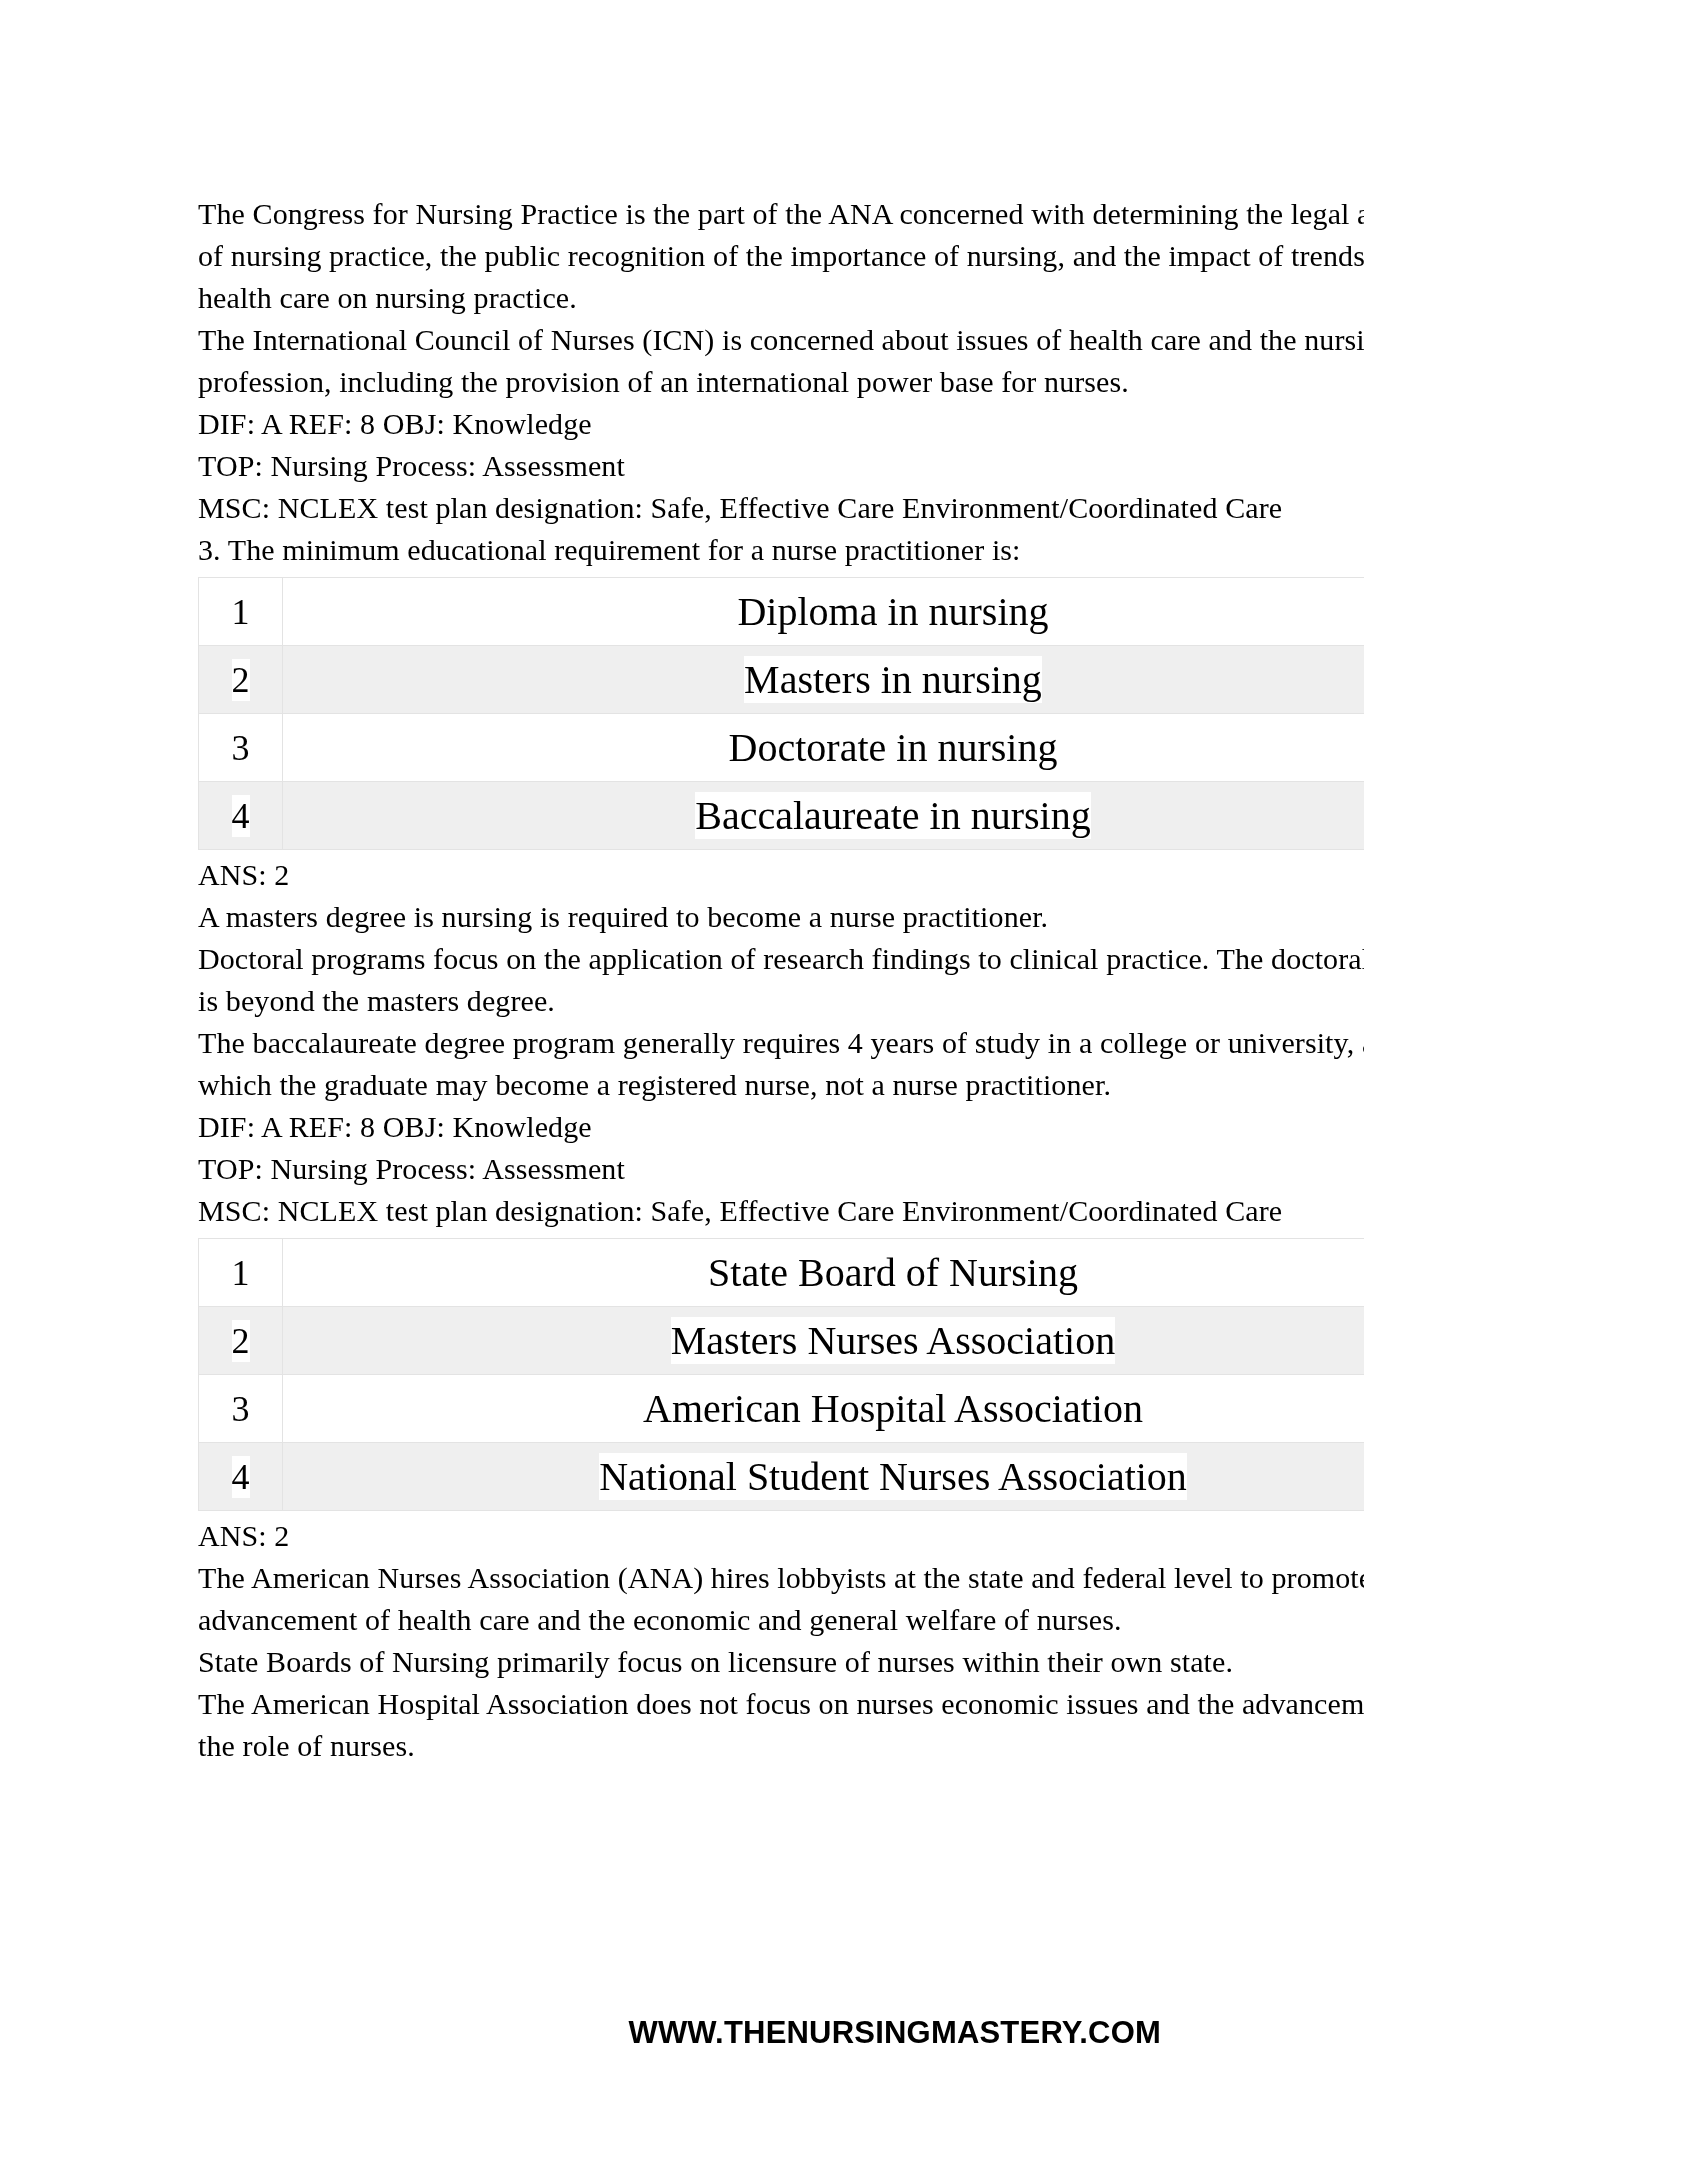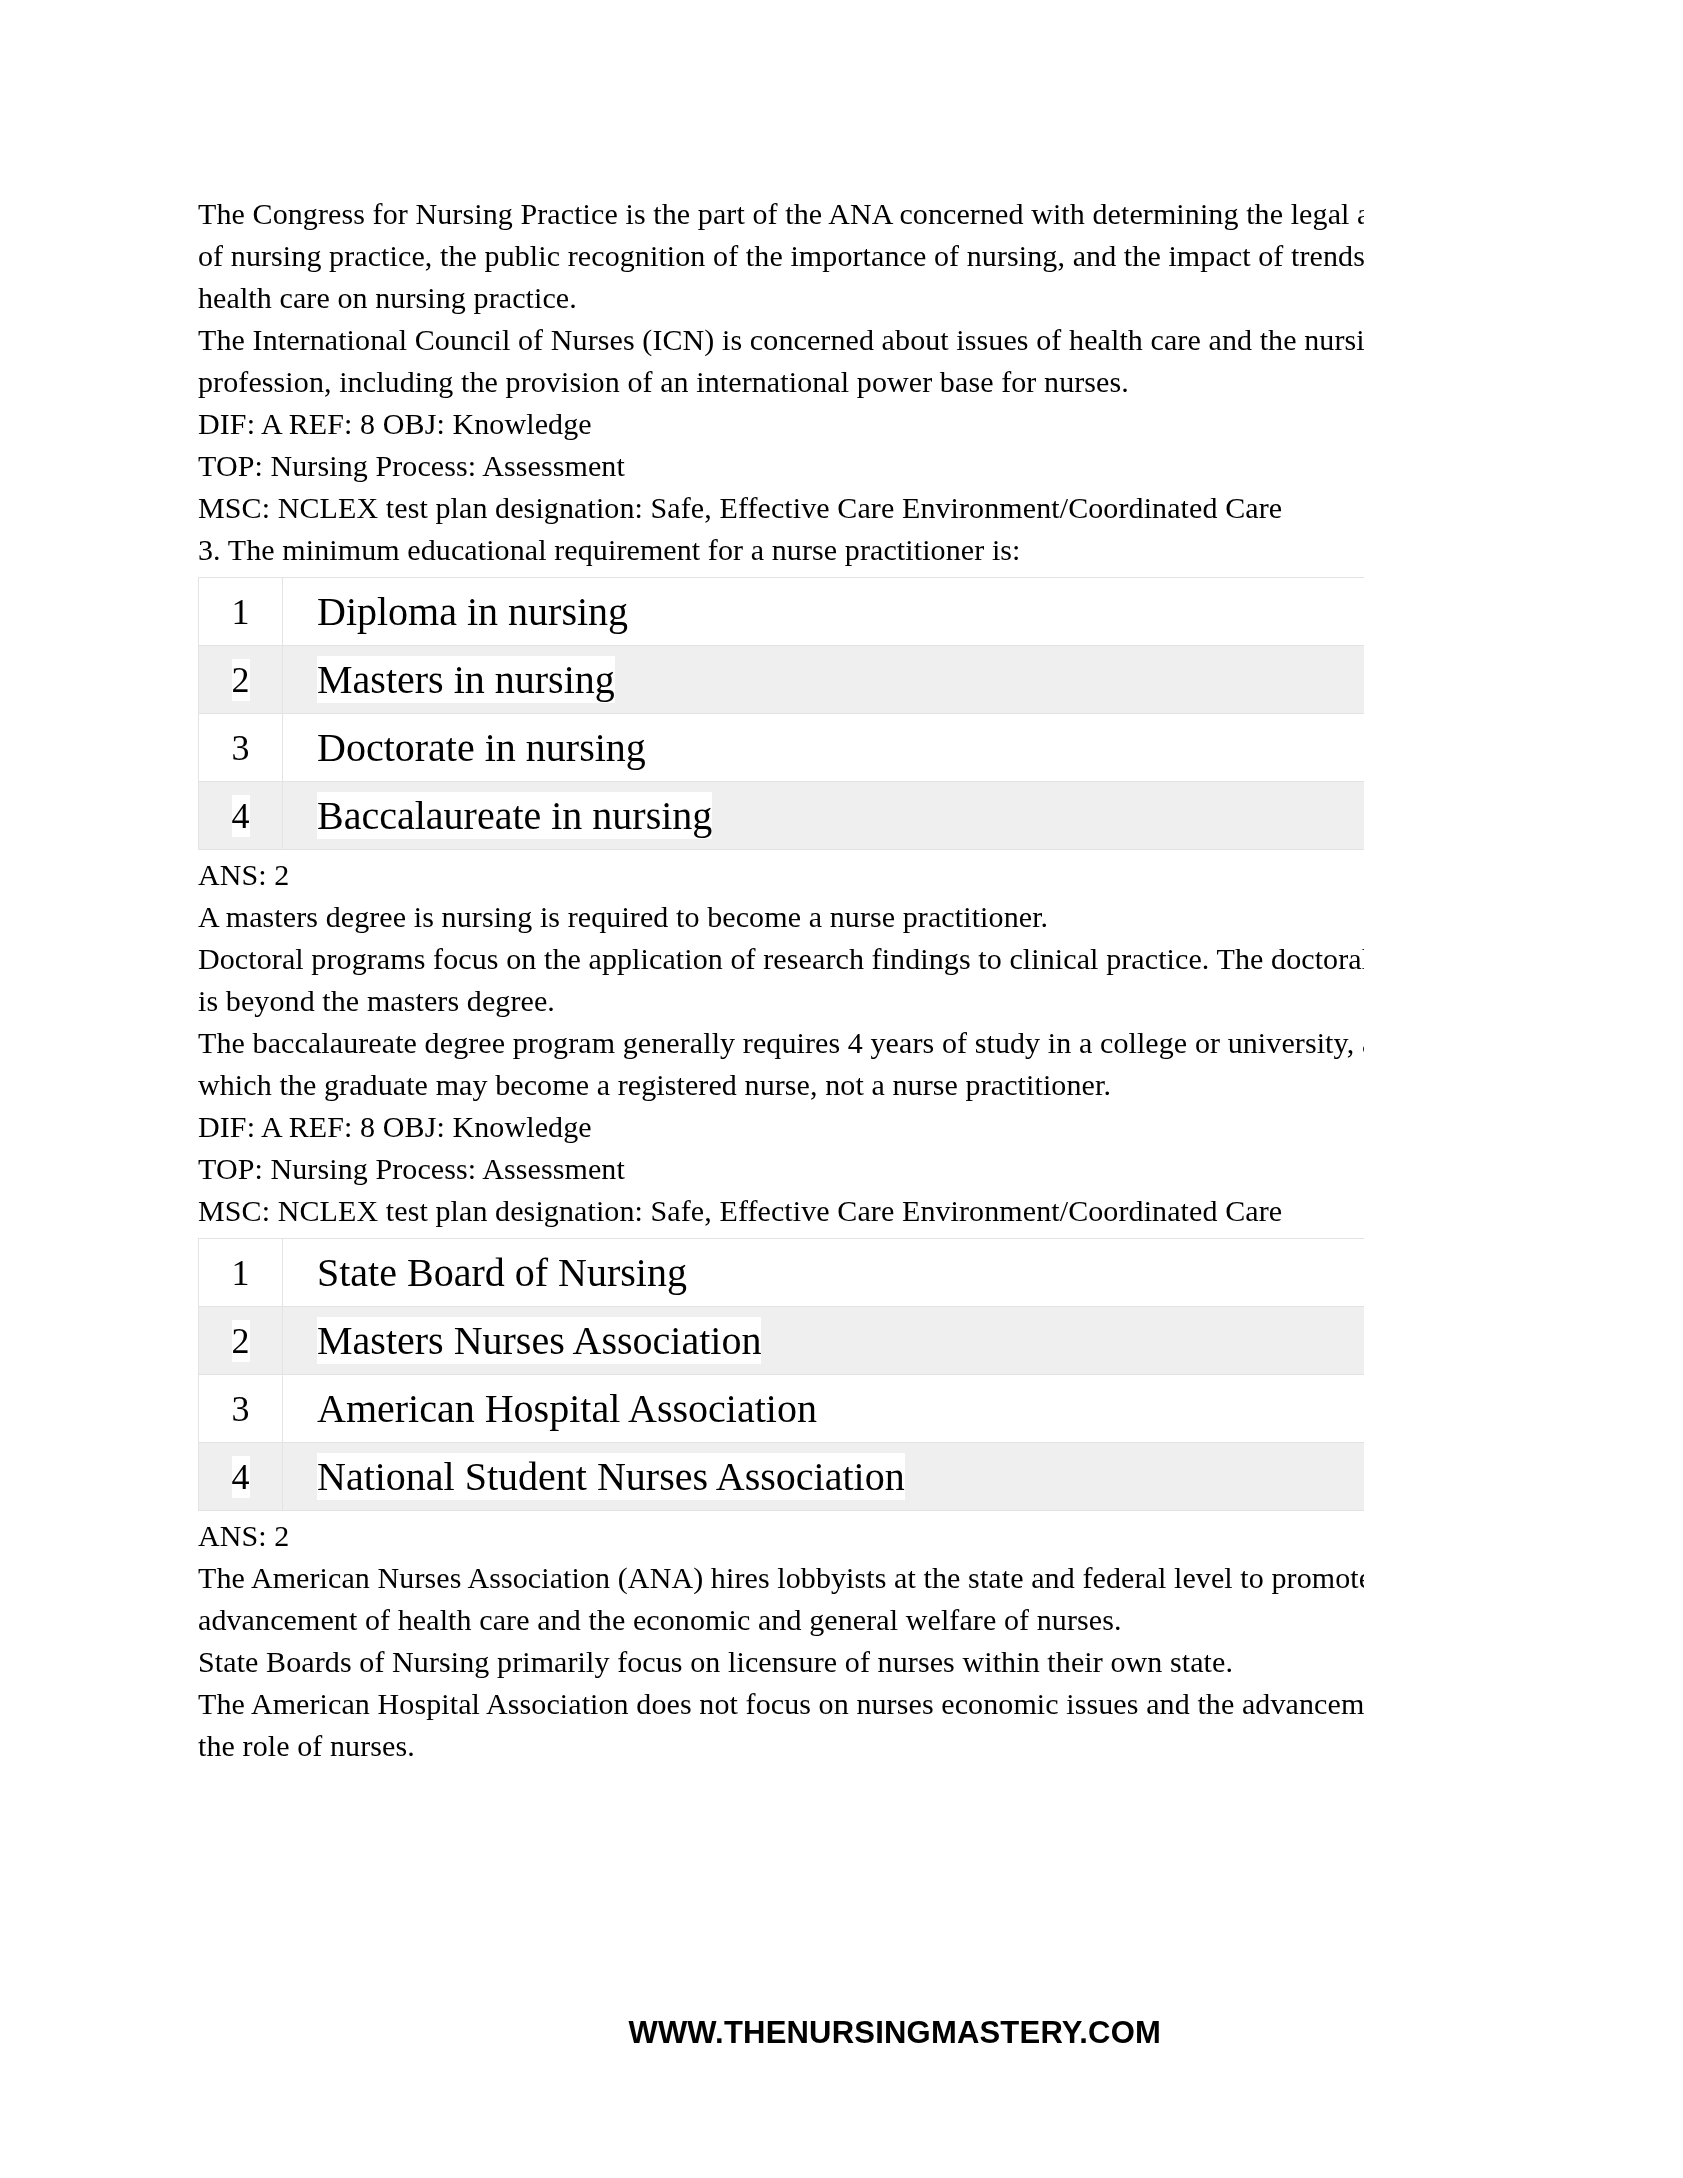--- a/index.html
+++ b/index.html
@@ -52,20 +52,21 @@
     width: 83px;
     text-align: center;
     font-size: 36px;
     color: #000;
   }
   .opts-table td.txt-cell {
     padding-left: 34px;
     font-size: 40px;
     color: #000;
     line-height: 1.15;
+    text-align: center;
   }
   .hl {
     background: #ffffff;
     display: inline;
     padding: 1px 0;
   }
   .row-even td.num-cell .hl,
   .row-even td.txt-cell .hl {
     background: #ffffff;
   }

